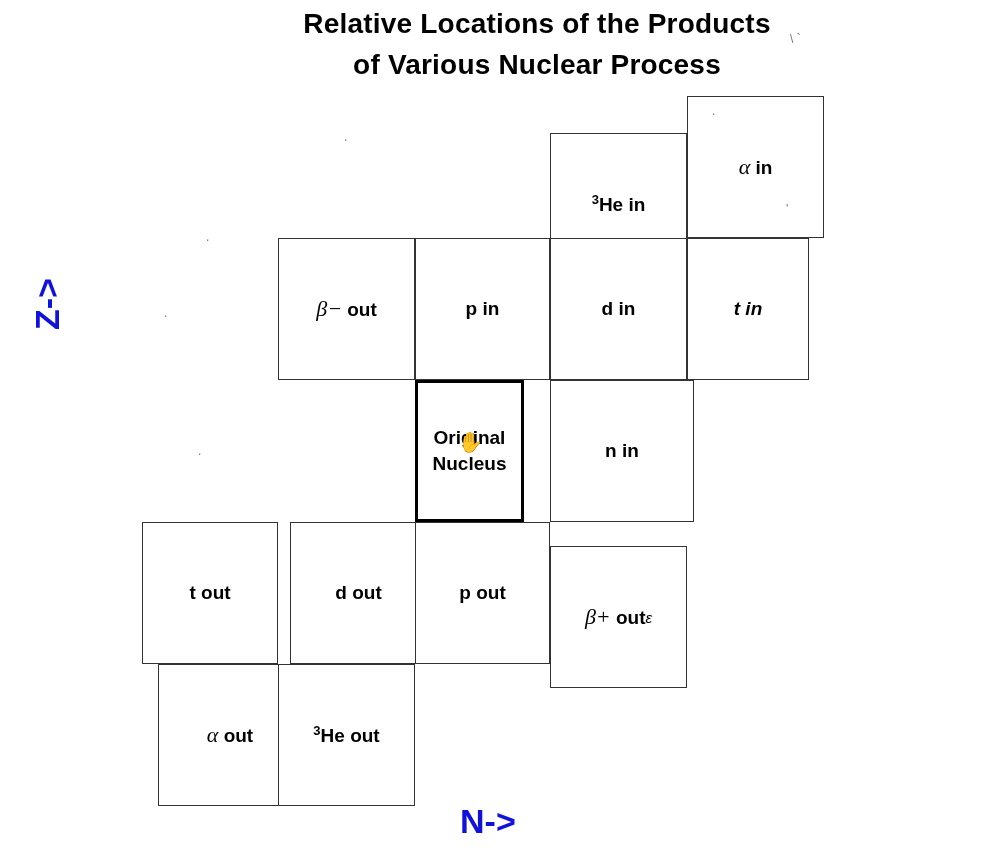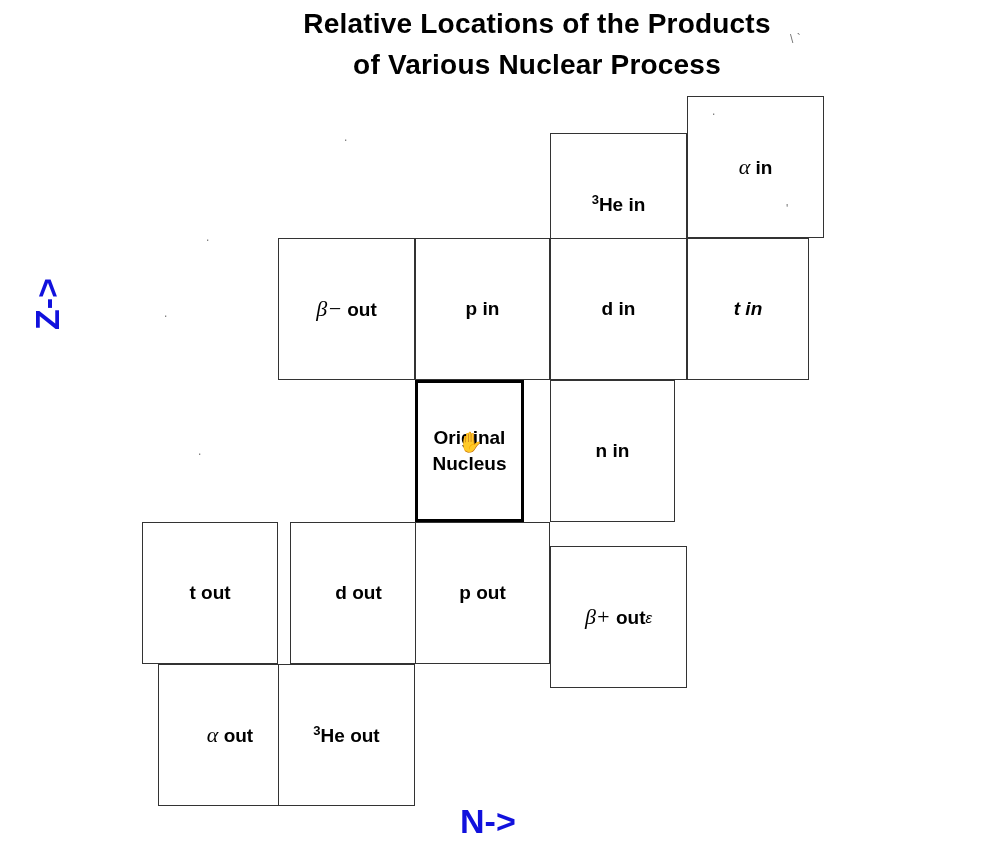--- a/index.html
+++ b/index.html
@@ -150,21 +150,21 @@
     <span>d  in</span>
   </div>
   <div class="cell" style="left:545px; top:142px; width:122px; height:142px;font-style:italic;">
     <span>t  in</span>
   </div>
 
   <div class="cell origin" style="left:273px; top:284px; width:109px; height:142px;">
     <span class="lbl">Original</span>
     <span class="lbl">Nucleus</span>
   </div>
-  <div class="cell" style="left:408px; top:284px; width:125px; height:142px;">
+  <div class="cell" style="left:408px; top:284px; width:144px; height:142px;">
     <span>n  in</span>
   </div>
 
   <div class="cell" style="left:0px; top:426px; width:136px; height:142px;">
     <span>t  out</span>
   </div>
   <div class="cell" style="left:148px; top:426px; width:137px; height:142px;">
     <span>d  out</span>
   </div>
   <div class="cell" style="left:273px; top:426px; width:135px; height:142px;">

